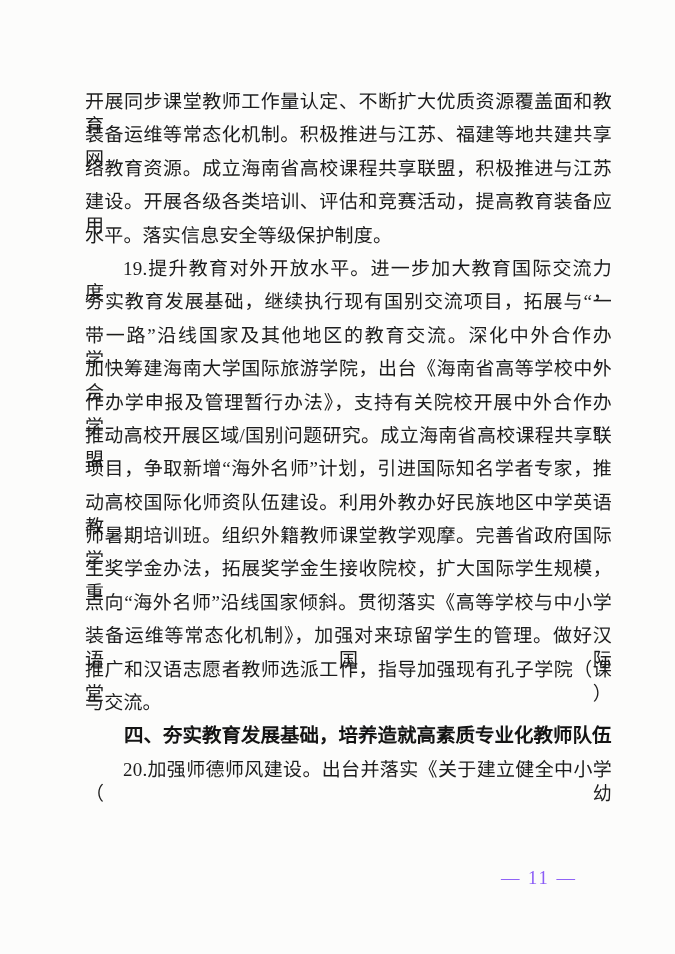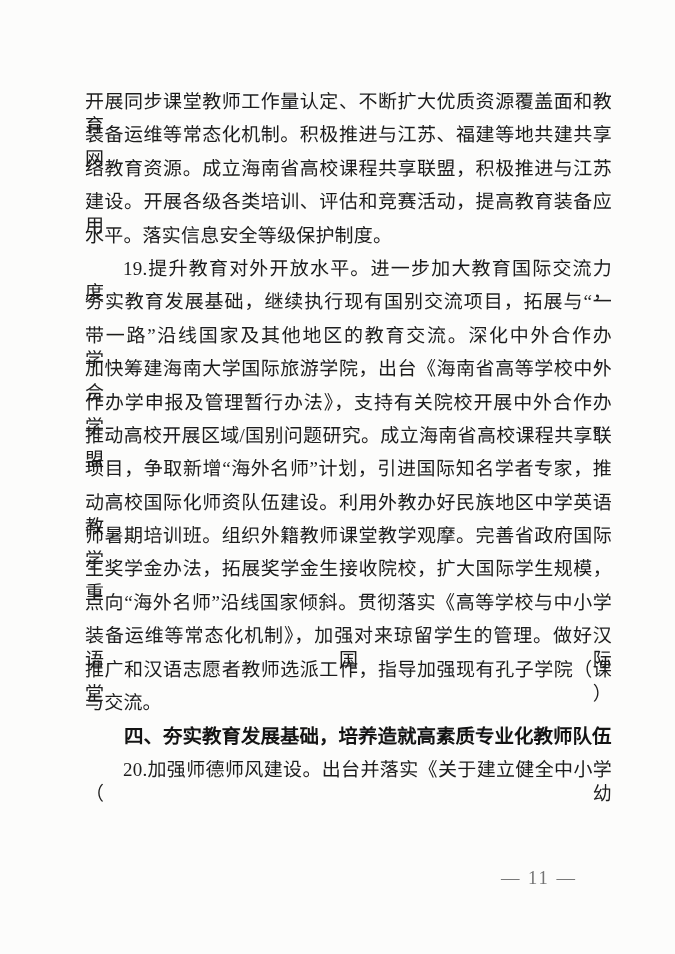--- a/index.html
+++ b/index.html
@@ -38,33 +38,33 @@
   .line.fill {
     white-space: normal;
     text-align: justify;
     text-align-last: justify;
     -moz-text-align-last: justify;
   }
   .line.indent {
     text-indent: 2em;
   }
   .block.heading .line {
-    font-family: Liberation Sans, sans-serif;
+    font-family: Liberation Serif, serif;
     font-weight: bold;
     font-size: 19.5px;
     letter-spacing: 0;
     color: #141414;
   }
   .page-number {
     position: absolute;
     top: 868px;
     right: 98px;
     font-size: 18.5px;
     letter-spacing: 2px;
-    color: #737373;
+    color: #8b5cf6;
     font-family: "Liberation Serif", "DejaVu Serif", serif;
   }
 </style>
 </head>
 <body>
 
 <div class="page">
   <div class="doc-body">
       <div class="block body">
         <div class="line fill">开展同步课堂教师工作量认定、不断扩大优质资源覆盖面和教育</div>

